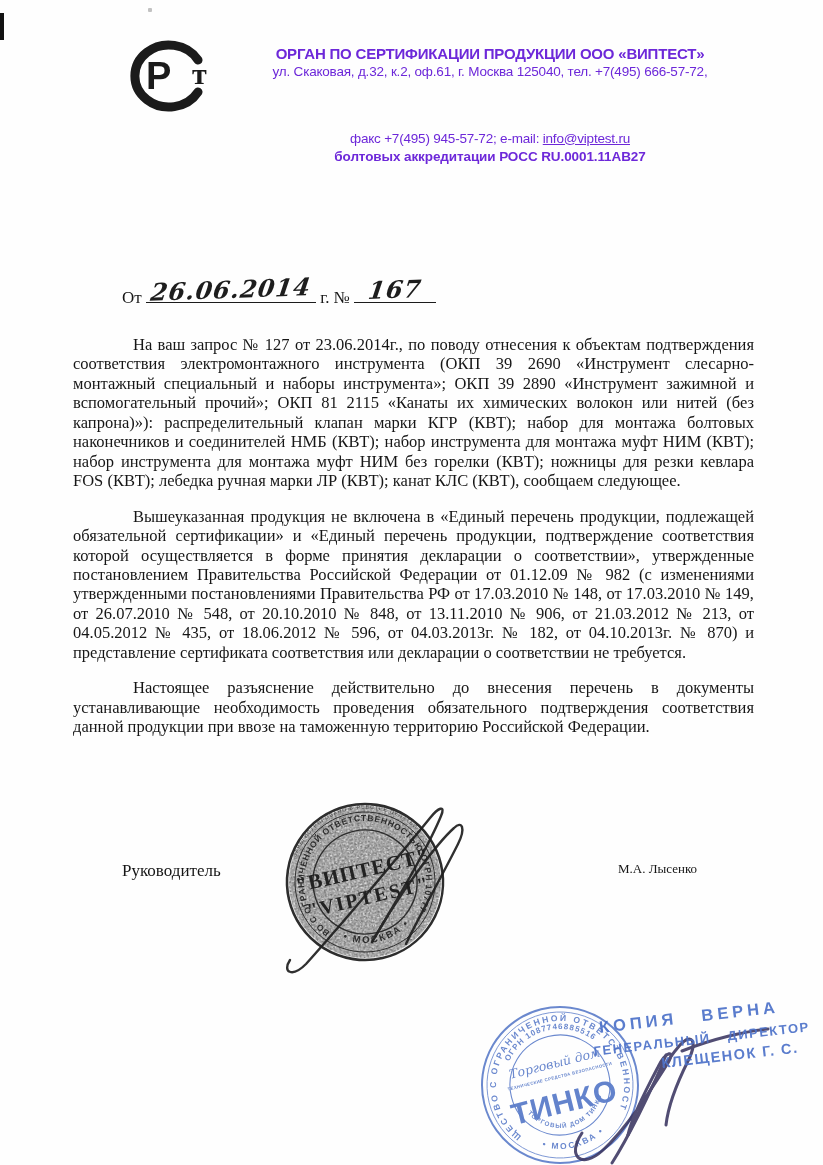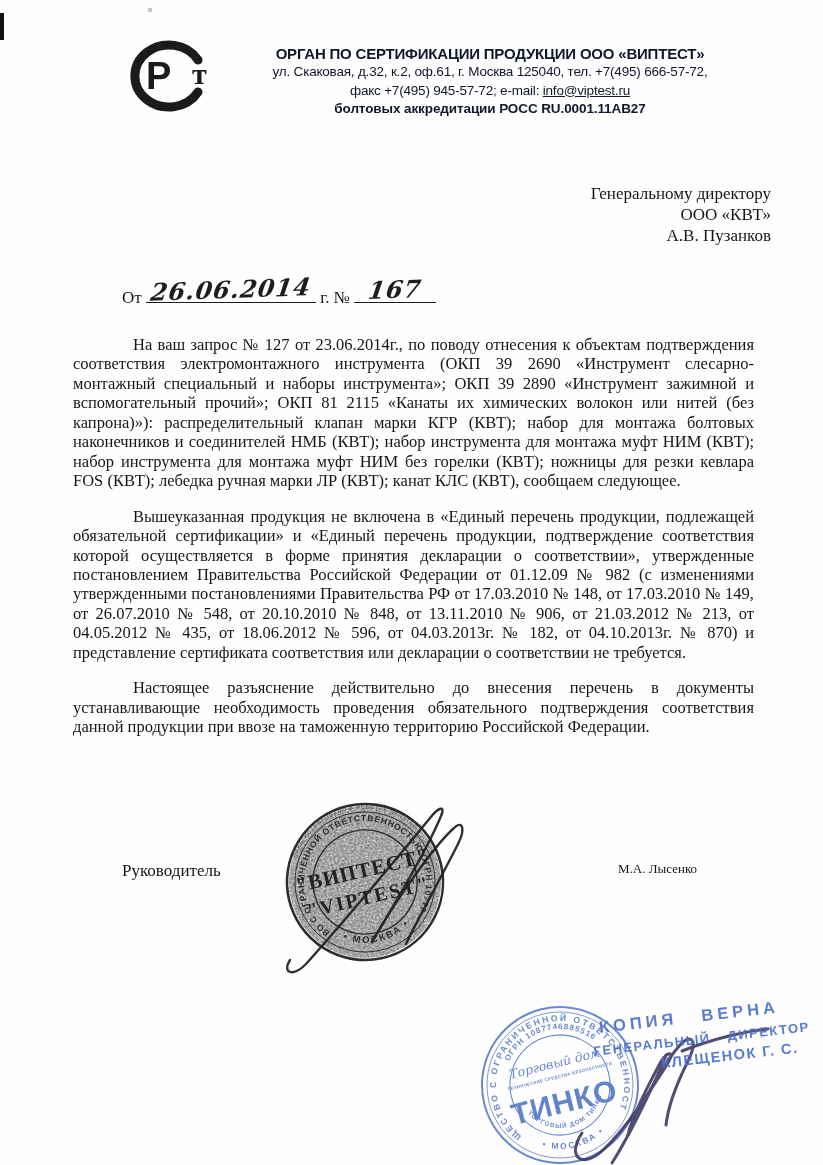--- a/index.html
+++ b/index.html
@@ -6,24 +6,24 @@
   .page{position:relative;width:823px;height:1165px;background:#fefefe;overflow:hidden;
         font-family:"Liberation Serif", serif;color:#161616;}
 
   
   .edge-bar{position:absolute;left:0;top:13px;width:4px;height:27px;background:#121212;}
   .top-dot{position:absolute;left:148px;top:8px;width:4px;height:4px;background:#9a9a9a;opacity:.6;border-radius:1px;}
 
   
   .logo{position:absolute;left:112px;top:40px;width:104px;height:72px;}
   .lh-text{position:absolute;left:180px;top:44px;width:620px;text-align:center;
-           font-family:"Liberation Sans", sans-serif;color:#0f172a;}
+           font-family:"Liberation Sans", sans-serif;color:#6d28d9;}
   .lh-text .h1{font-weight:bold;font-size:15px;line-height:19px;letter-spacing:-0.2px;}
   .lh-text .h2{font-size:13.5px;line-height:18.5px;letter-spacing:-0.2px;}
-  .lh-text .h3{font-size:13.5px;line-height:18.5px;letter-spacing:-0.2px;}
+  .lh-text .h3{font-size:13.5px;line-height:18.5px;letter-spacing:-0.2px;margin-top:48px;}
   .lh-text .h4{font-weight:bold;font-size:13.5px;line-height:18.5px;letter-spacing:-0.1px;}
   .u{text-decoration:underline;}
 
   
   .recipient{position:absolute;right:52px;top:183px;text-align:right;
              font-size:17px;line-height:21px;}
 
   
   .refline{position:absolute;left:122px;top:278px;font-size:17px;white-space:nowrap;}
   .blank{display:inline-block;border-bottom:1.6px solid #1c1c1c;text-align:center;
@@ -69,25 +69,20 @@
     <text x="80" y="44" font-family="Liberation Serif, serif" font-weight="bold" font-size="30" fill="#1b1b1b">т</text>
   </svg>
 
   <div class="lh-text">
     <div class="h1">ОРГАН ПО СЕРТИФИКАЦИИ ПРОДУКЦИИ ООО «ВИПТЕСТ»</div>
     <div class="h2">ул. Скаковая, д.32, к.2, оф.61, г. Москва 125040, тел. +7(495) 666-57-72,</div>
     <div class="h3"><span>факс +7(495) 945-57-72; e-mail: </span><span class="u">info@viptest.ru</span></div>
     <div class="h4">болтовых аккредитации РОСС RU.0001.11АВ27</div>
   </div>
 
-  <div class="recipient">
-    <div>Генеральному директору</div>
-    <div>ООО «КВТ»</div>
-    <div>А.В. Пузанков</div>
-  </div>
 
   <div class="refline">
     <span>От</span>
     <span class="blank date"><span class="hand">26.06.2014</span></span>
     <span>г. №</span>
     <span class="blank num"><span class="hand">167</span></span>
   </div>
 
   <div class="bodytext">
     <p>На ваш запрос № 127 от 23.06.2014г., по поводу отнесения к объектам подтверждения соответствия электромонтажного инструмента (ОКП 39 2690 «Инструмент слесарно-монтажный специальный и наборы инструмента»; ОКП 39 2890 «Инструмент зажимной и вспомогательный прочий»; ОКП 81 2115 «Канаты их химических волокон или нитей (без капрона)»): распределительный клапан марки КГР (КВТ); набор для монтажа болтовых наконечников и соединителей НМБ (КВТ); набор инструмента для монтажа муфт НИМ (КВТ); набор инструмента для монтажа муфт НИМ без горелки (КВТ); ножницы для резки кевлара FOS (КВТ); лебедка ручная марки ЛР (КВТ); канат КЛС (КВТ), сообщаем следующее.</p>

